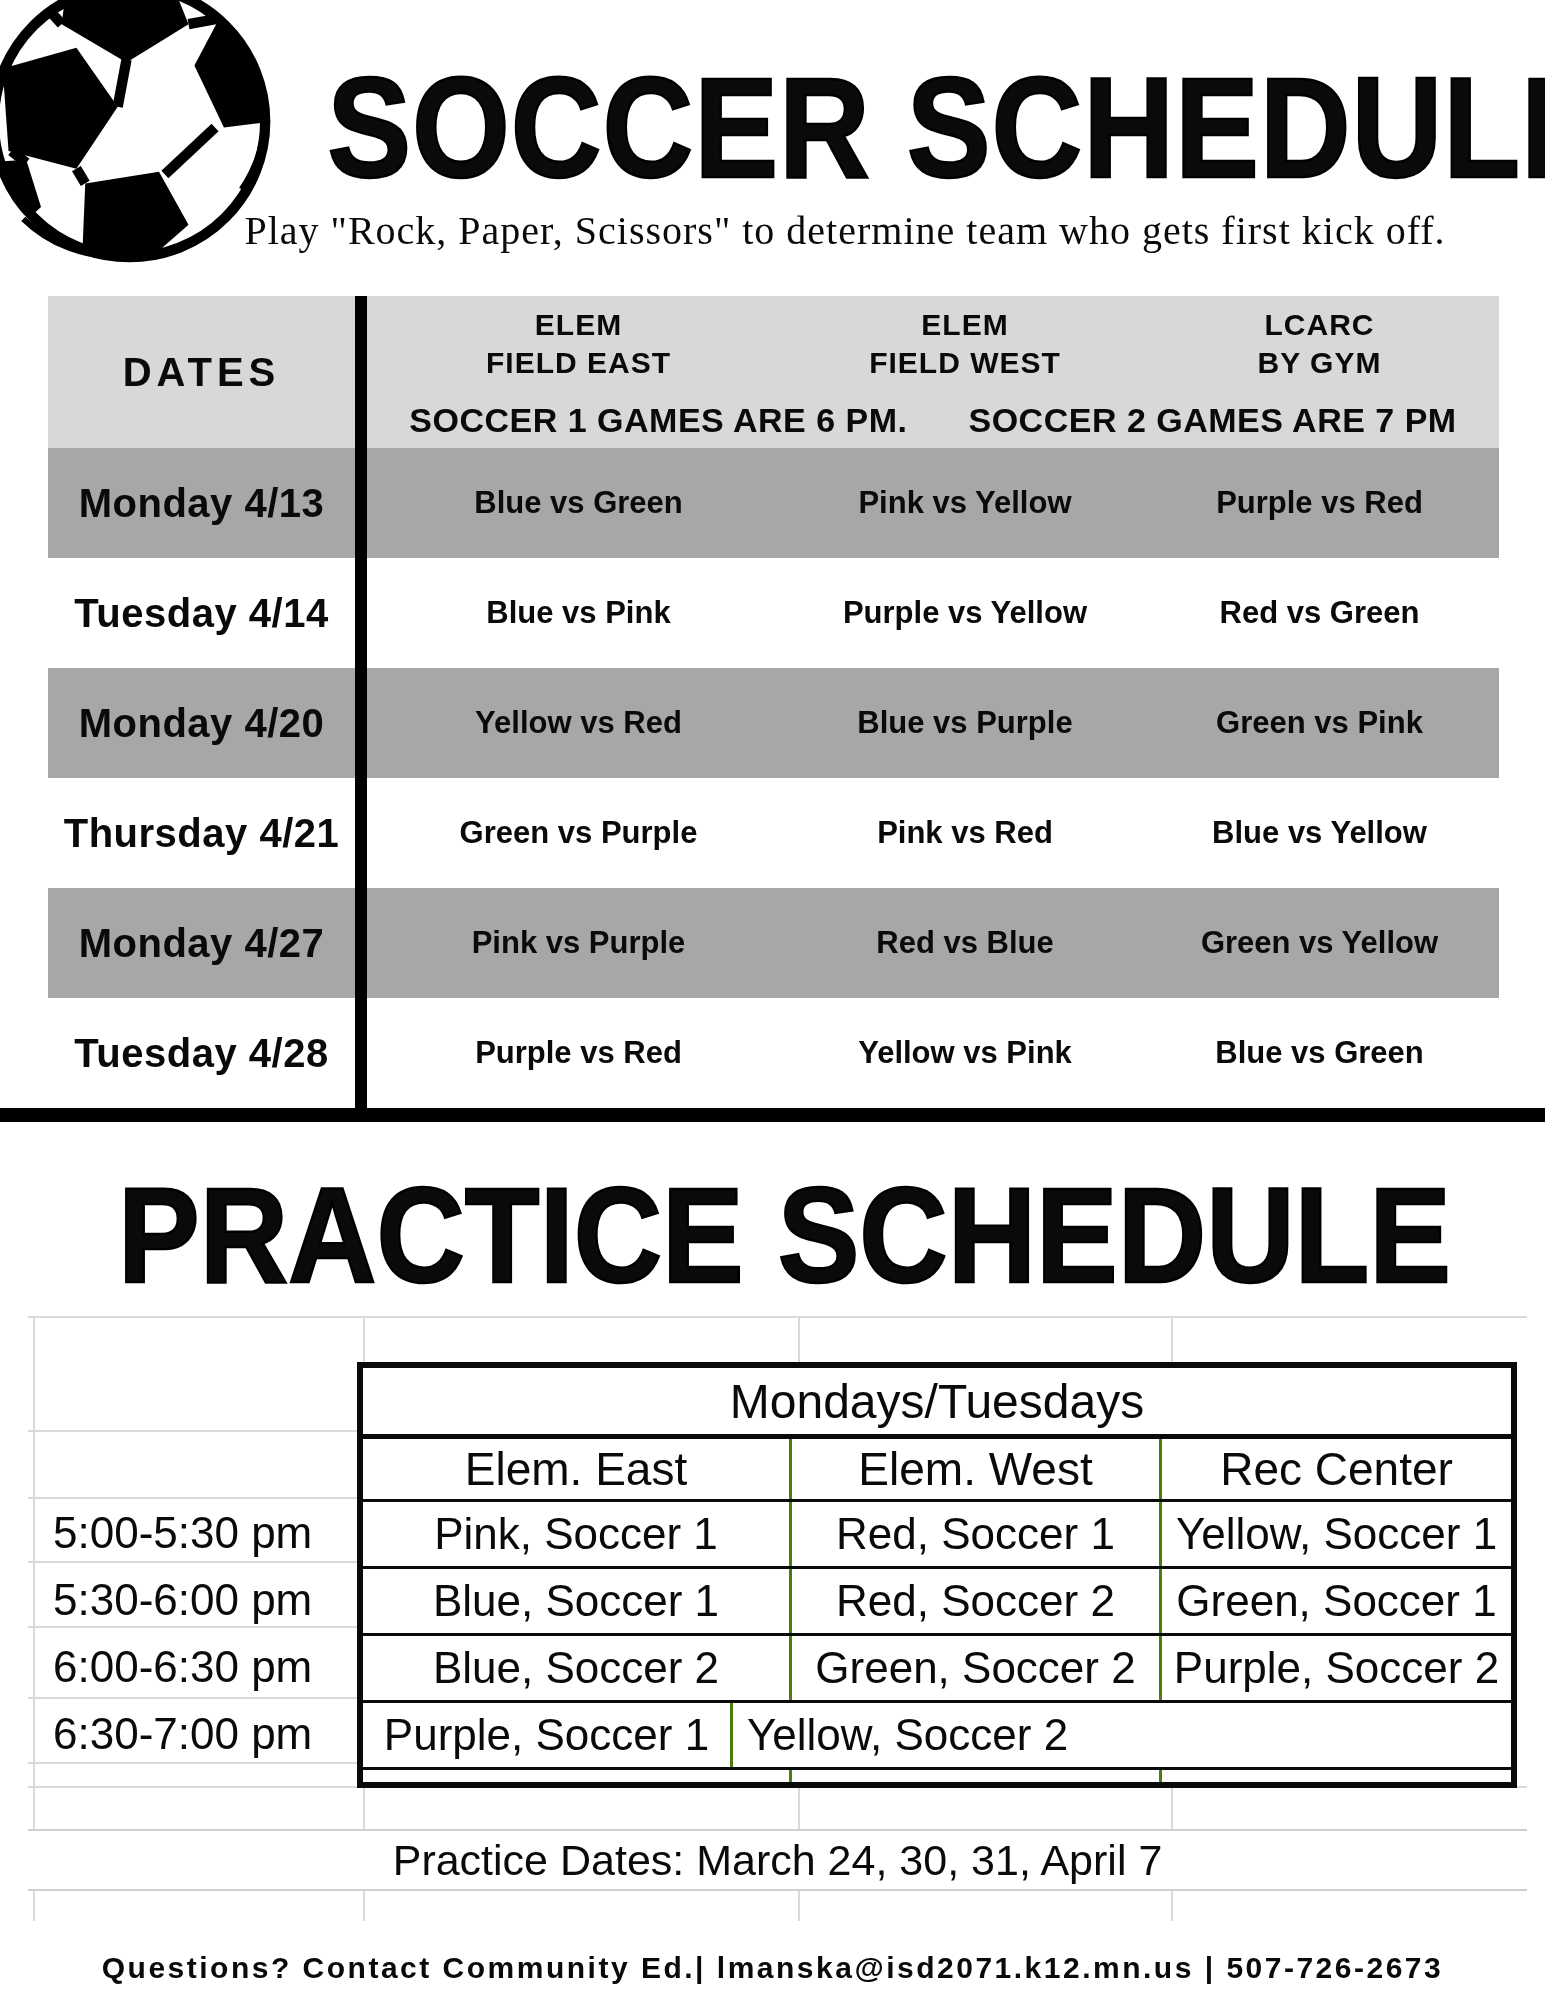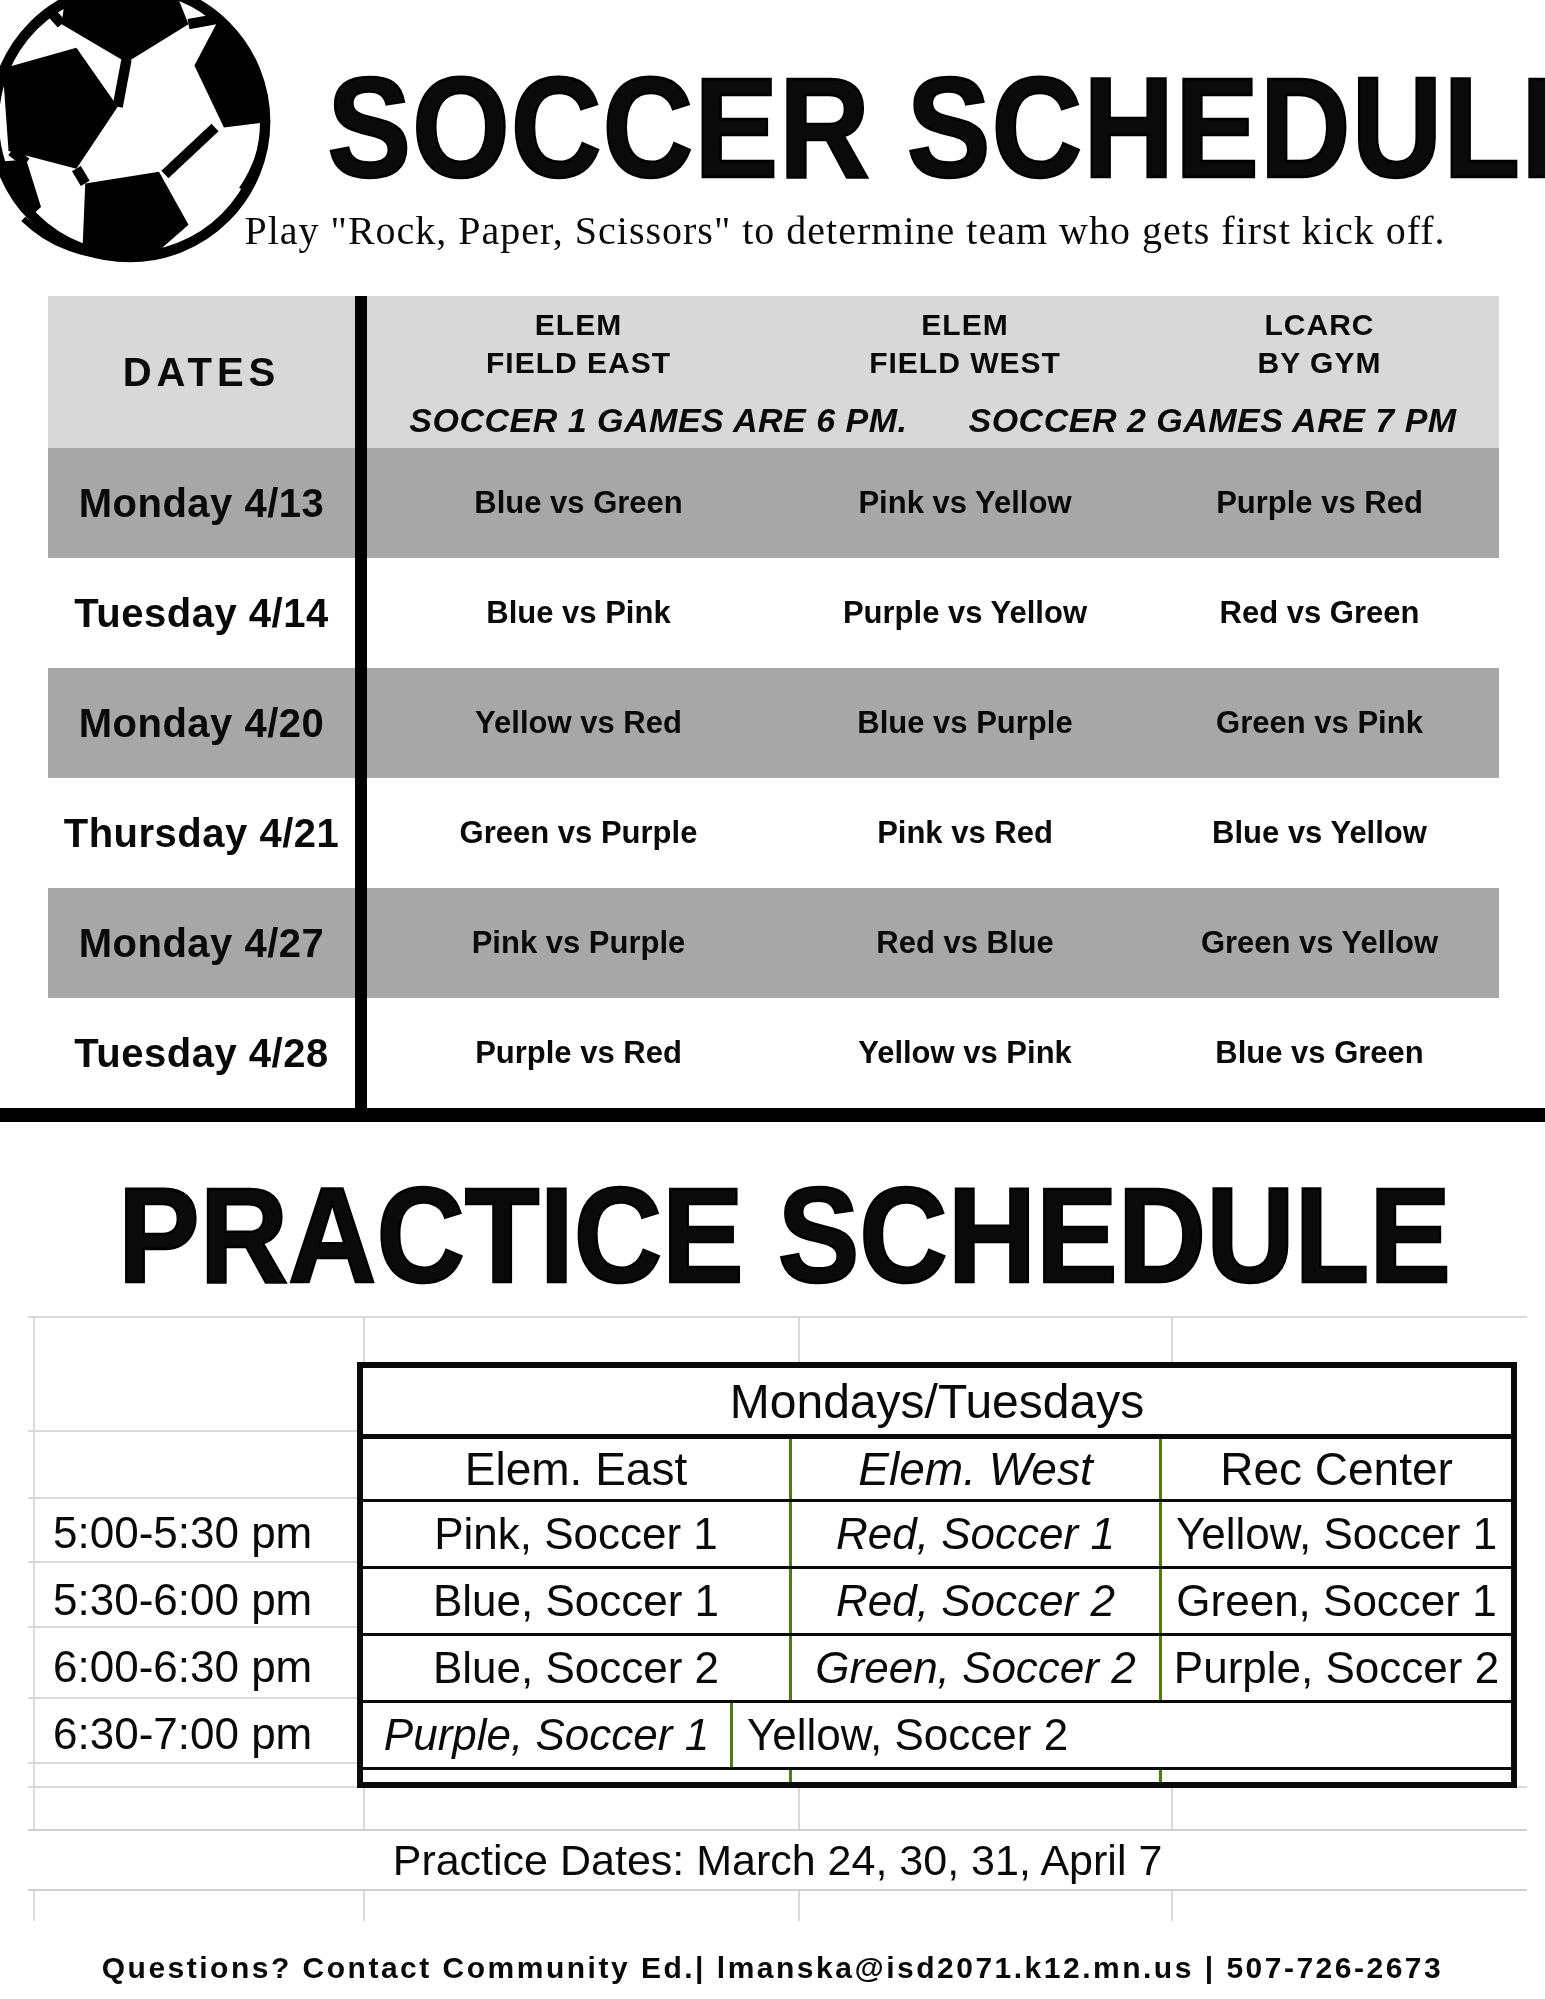--- a/index.html
+++ b/index.html
@@ -22,21 +22,21 @@
   .gt-col-dates{position:absolute;left:0;top:0;width:307px;height:152px;
       display:flex;align-items:center;justify-content:center;
       font-size:40px;font-weight:700;letter-spacing:5px;}
   .gt-venues{position:absolute;left:319px;top:0;width:1032px;height:152px;}
   .gt-venue{position:absolute;top:10px;text-align:center;font-size:30px;font-weight:700;
       letter-spacing:1px;line-height:38px;}
   .gt-venue.v0{left:0;width:423px;}
   .gt-venue.v1{left:423px;width:350px;}
   .gt-venue.v2{left:773px;width:359px;}
   .gt-note{position:absolute;left:0;bottom:8px;width:1132px;display:flex;
-      justify-content:center;gap:61px;font-size:34px;font-weight:700;letter-spacing:.5px;font-style:italic;}
+      justify-content:center;gap:61px;font-size:34px;font-weight:700;letter-spacing:.5px;}
   .gt-rows{left:48px;top:448px;width:1451px;}
   .gt-row{display:flex;height:110px;align-items:center;}
   .gt-row.shaded{background:#a7a7a7;}
   .gt-cell{display:flex;align-items:center;justify-content:center;height:100%;}
   .gc-date{width:307px;font-size:40px;font-weight:800;letter-spacing:.5px;}
   .gc-spacer{width:12px;}
   .gc-east{width:423px;font-size:31px;font-weight:700;}
   .gc-west{width:350px;font-size:31px;font-weight:700;}
   .gc-gym{width:359px;font-size:31px;font-weight:700;}
   .vdivider{left:355px;top:296px;width:12px;height:826px;background:#000;}
@@ -54,21 +54,21 @@
 
   .ptable{left:357px;top:1362px;width:1160px;border:6px solid #0a0a0a;background:#fff;
       box-sizing:border-box;}
   .p-mh{height:66px;border-bottom:5px solid #0a0a0a;display:flex;align-items:center;
       justify-content:center;font-size:48px;}
   .p-row{display:flex;border-bottom:3px solid #0a0a0a;}
   .p-row:last-child{border-bottom:none;}
   .p-cell{display:flex;align-items:center;justify-content:center;border-right:3px solid #4d7c0f;
       box-sizing:border-box;}
   .p-cell:last-child{border-right:none;}
-  .p-c0{width:429px;} .p-c1{width:370px;font-style:italic;} .p-c2{width:349px;}
+  .p-c0{width:429px;} .p-c1{width:370px;} .p-c2{width:349px;}
   .p-venue .p-cell{height:60px;font-size:46px;}
   .p-data .p-cell{height:64px;font-size:44px;}
   .p-strip .p-cell{height:12px;}
   .time-label{left:53px;width:300px;height:64px;display:flex;align-items:center;
       font-size:44px;}
   .pdates{left:28px;top:1829px;width:1499px;height:62px;background:#fff;
       border-top:2px solid #cfcfcf;border-bottom:2px solid #cfcfcf;
       display:flex;align-items:center;justify-content:center;font-size:43px;box-sizing:border-box;}
 
   .footer{left:0;top:1926px;width:1545px;text-align:center;

